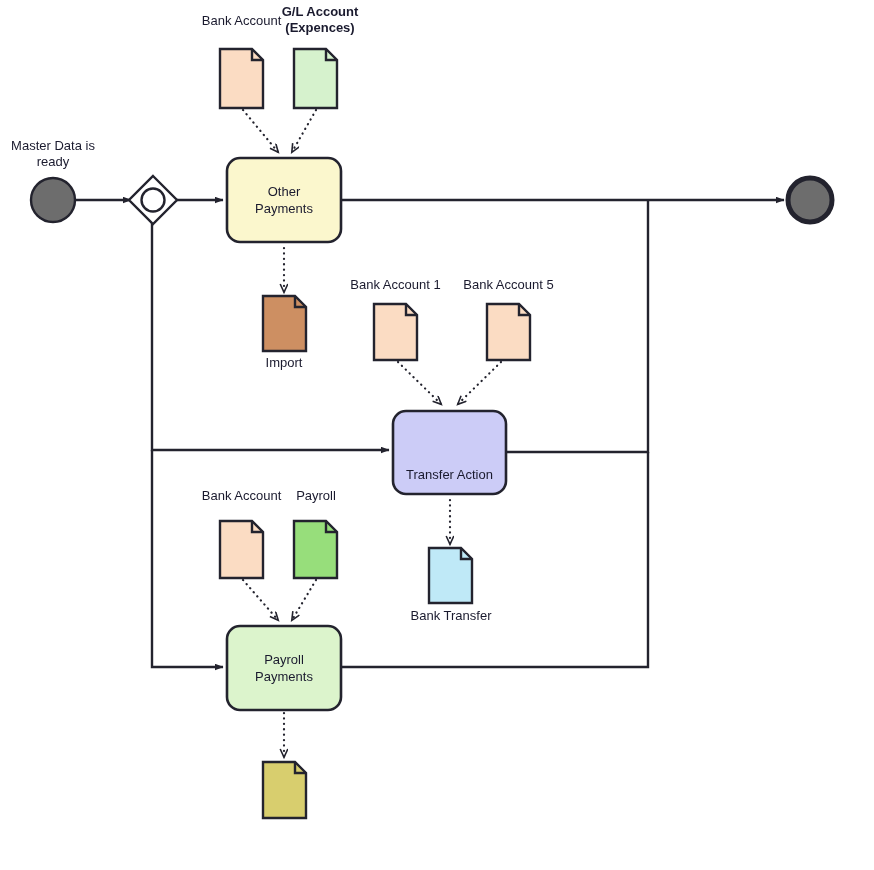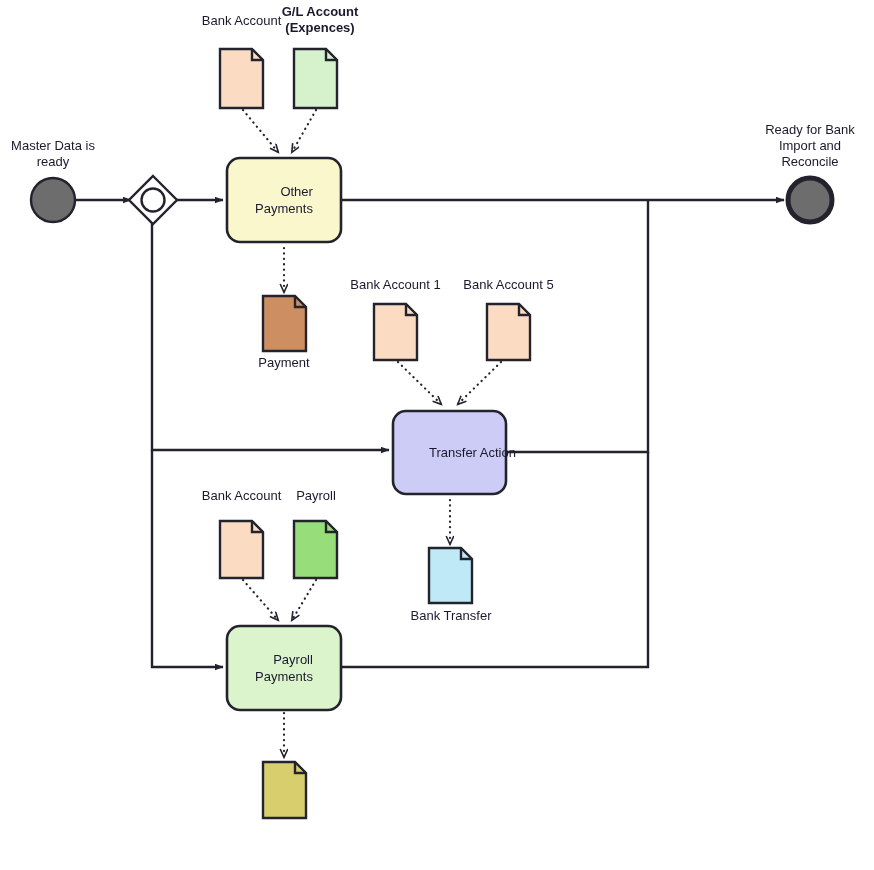--- a/index.html
+++ b/index.html
@@ -31,21 +31,21 @@
     line-height: 16px;
     text-align: center;
     white-space: pre;
     pointer-events: none;
   }
   .task-label {
     position: absolute;
     display: flex;
     align-items: center;
     justify-content: center;
-    text-align: right;
+    text-align: center;
     color: #1a1a2e;
     font-size: 13px;
     line-height: 17px;
     white-space: pre;
   }
   .ext-label {
     position: absolute;
     color: #1a1a2e;
     font-size: 13px;
     line-height: 16px;
@@ -163,38 +163,35 @@
 
     <g>
       <path d="M263,762 L295,762 L306,773 L306,818 L263,818 Z" fill="#d8ce6e" stroke="#23232e" stroke-width="2.4" stroke-linejoin="miter"></path>
       <path d="M295,762 L295,773 L306,773" fill="none" stroke="#23232e" stroke-width="2.4"></path>
     </g>
   </svg>
 
   <div class="ext-label" style="left:-17px; top:138px; width:140px;">Master Data is
 ready</div>
 
-  <div class="ext-label" style="left:745px; top:122px; width:130px;">Ready for Bank
-Import and
-Reconcile</div>
 
   <div class="task-label" style="left:227px; top:158px; width:114px; height:84px;">Other
 Payments</div>
 
-  <div class="task-label" style="left:393px; top:411px; width:113px; height:83px;margin-left:23px;">Transfer Action</div>
+  <div class="task-label" style="left:393px; top:433px; width:113px; height:83px;">Transfer Action</div>
 
   <div class="task-label" style="left:227px; top:626px; width:114px; height:84px;">Payroll
 Payments</div>
 
   <div class="node-label" style="left:179px; top:13px; width:125px;">Bank Account</div>
 
   <div class="node-label" style="left:256px; top:4px; width:128px;font-weight:bold;">G/L Account
 (Expences)</div>
 
-  <div class="node-label" style="left:224px; top:355px; width:120px;">Payment</div>
+  <div class="node-label" style="left:224px; top:355px; width:120px;">Import</div>
 
   <div class="node-label" style="left:333px; top:277px; width:125px;">Bank Account 1</div>
 
   <div class="node-label" style="left:446px; top:277px; width:125px;">Bank Account 5</div>
 
   <div class="node-label" style="left:390px; top:608px; width:122px;">Bank Transfer</div>
 
   <div class="node-label" style="left:179px; top:488px; width:125px;">Bank Account</div>
 
   <div class="node-label" style="left:271px; top:488px; width:90px;">Payroll</div>

